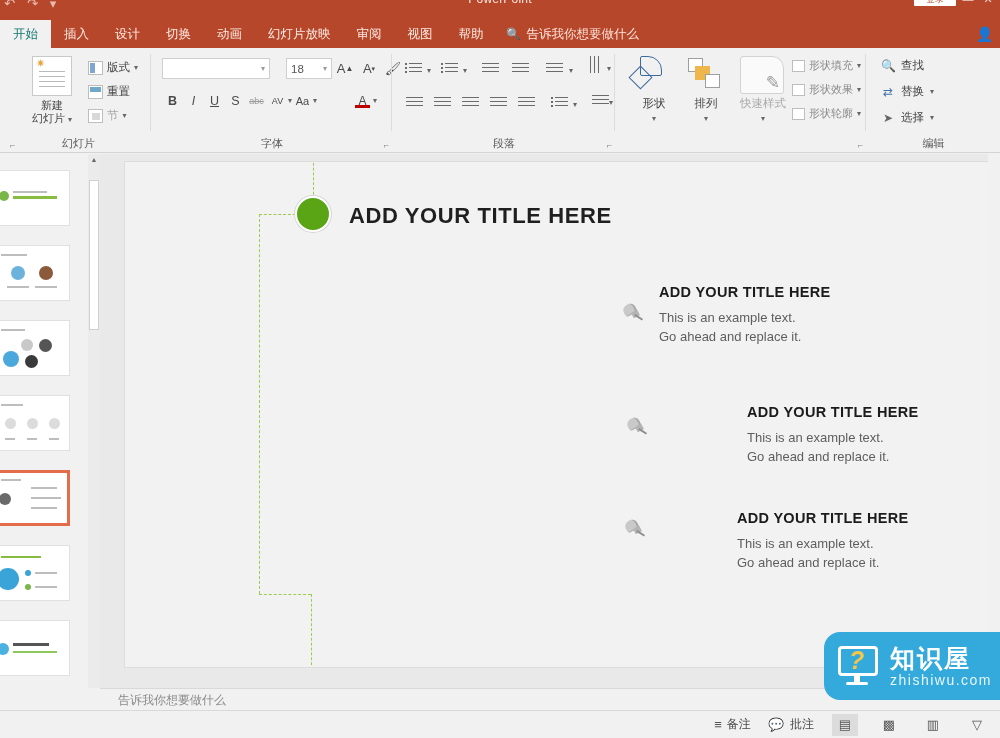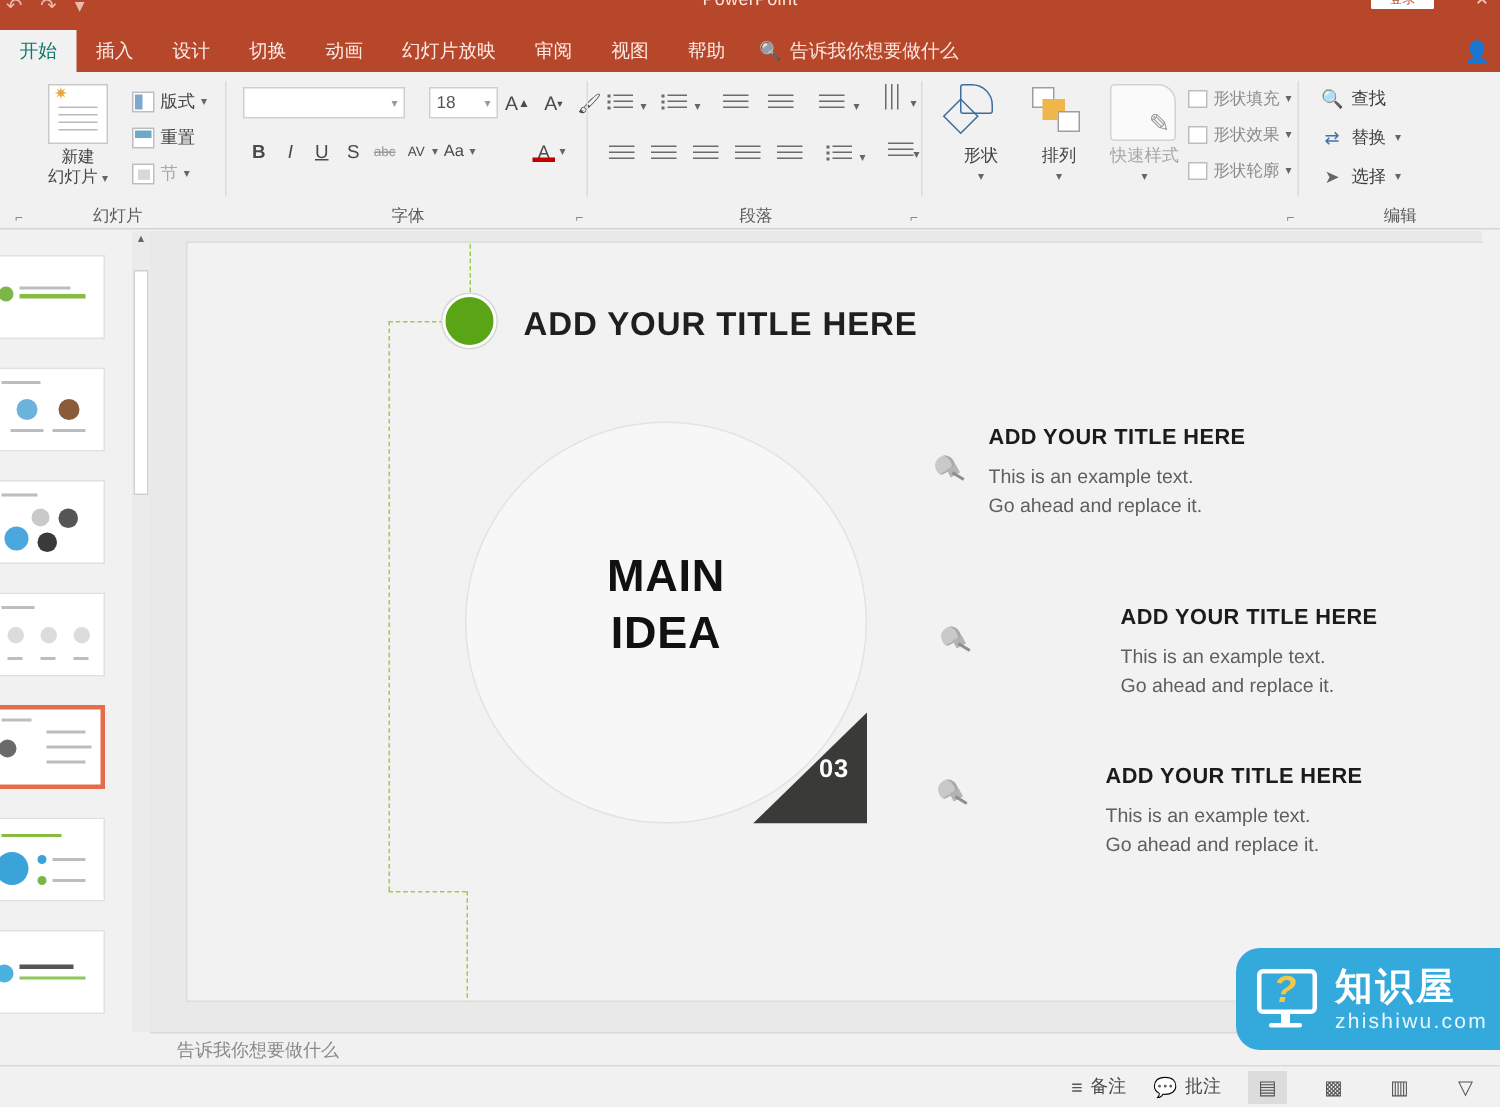--- a/index.html
+++ b/index.html
@@ -566,29 +566,20 @@
 
     <div class="s-path" style="left:188px; top:-4px; width:0; height:56px; border-width:0 0 0 1px;"></div>
     <div class="s-path" style="left:134px; top:52px; width:56px; height:0; border-width:1px 0 0 0;"></div>
     <div class="s-path" style="left:134px; top:52px; width:0; height:380px; border-width:0 0 0 1px;"></div>
     <div class="s-path" style="left:134px; top:432px; width:52px; height:0; border-width:1px 0 0 0;"></div>
     <div class="s-path" style="left:186px; top:432px; width:0; height:76px; border-width:0 0 0 1px;"></div>
 
     <div class="greendot" style="left:170px; top:34px;"></div>
     <div class="slide-title" style="left:224px; top:41px;">ADD YOUR TITLE HERE</div>
 
-    <div class="maincircle" style="left:186px; top:120px;">
-      <div class="mtext">
-        <span>MAIN</span><br><span>IDEA</span>
-      </div>
-      <div class="corner-badge">
-        <div class="tri"></div>
-        <div class="num">03</div>
-      </div>
-    </div>
 
     <div class="pin-item" style="left:534px; top:122px;">
       <div class="ptitle">ADD YOUR TITLE HERE</div>
       <div class="pbody">
         <span>This is an example text.</span><br><span>Go ahead and replace it.</span>
       </div>
     </div>
     <div class="pin" style="left:494px; top:140px;">
       <i class="head"></i>
         <i class="neck"></i>

